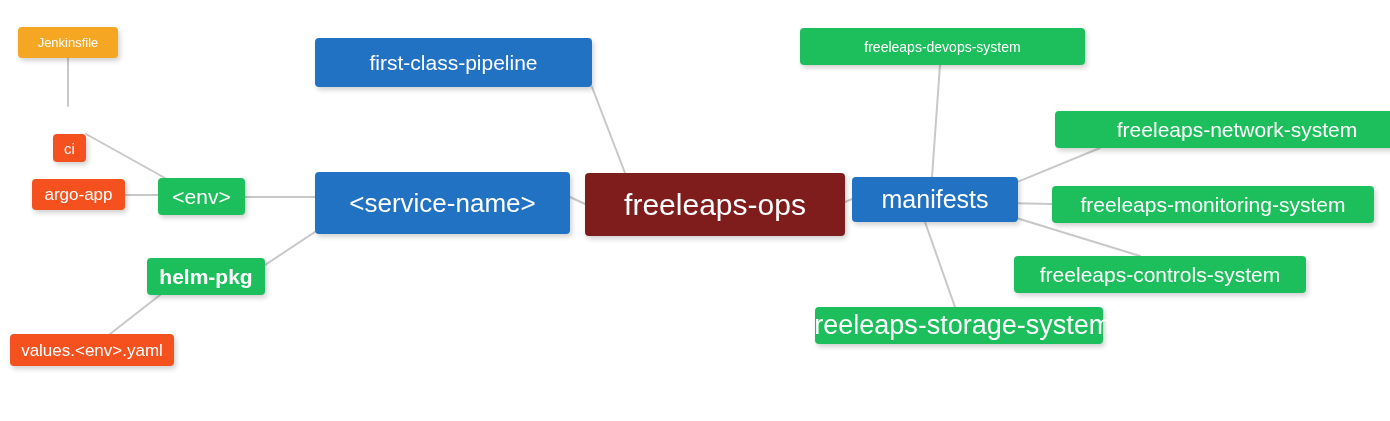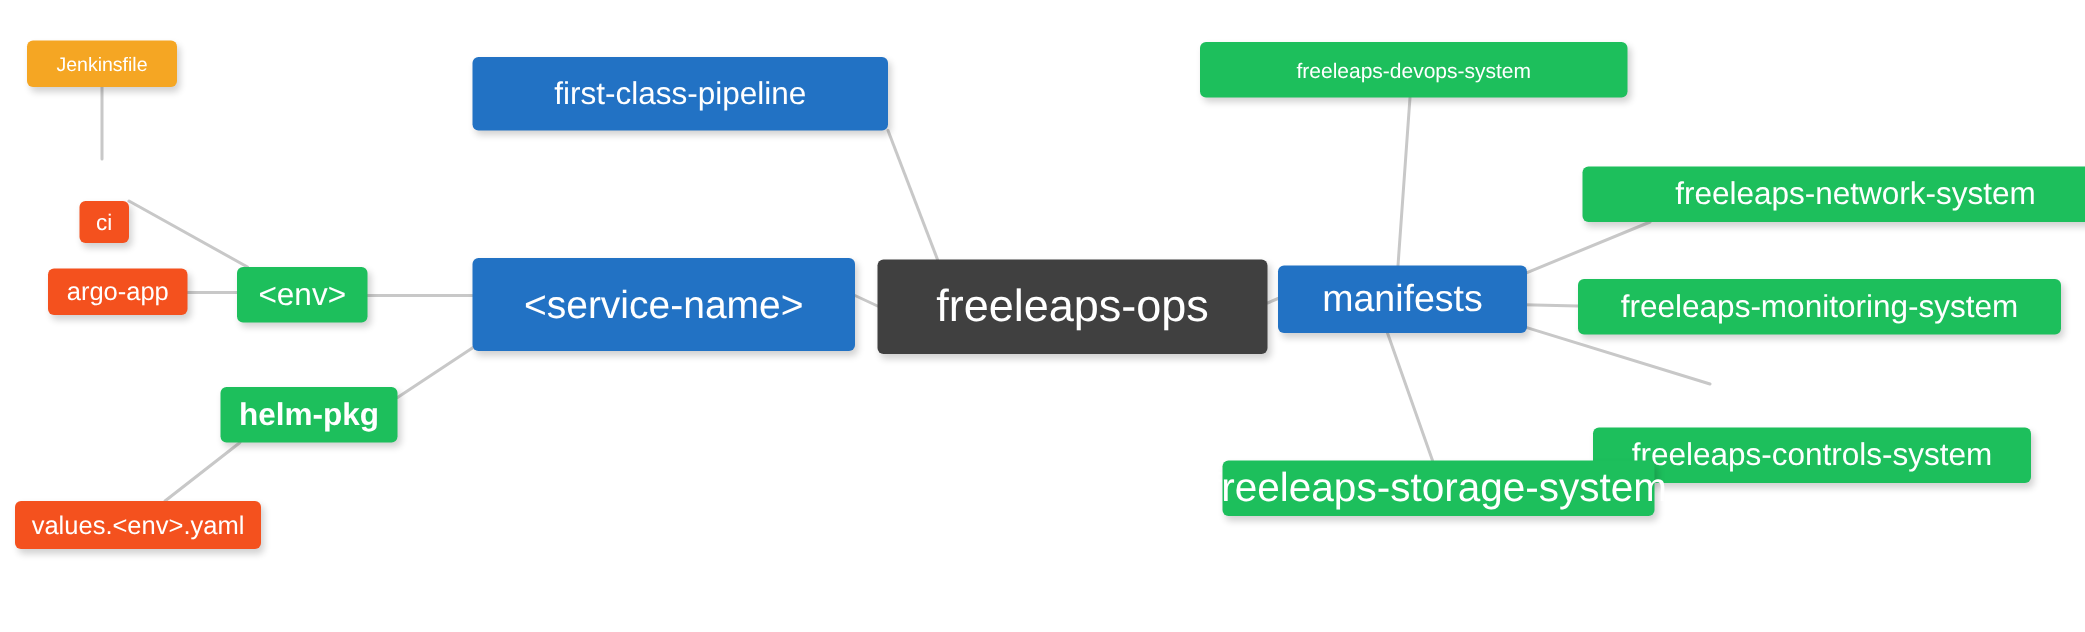--- a/index.html
+++ b/index.html
@@ -69,21 +69,21 @@
       <path d="M 68 106 L 68 58" stroke="#c8c8c8" stroke-width="2" fill="none" stroke-linecap="round"></path>
       <path d="M 160 295 L 110 334" stroke="#c8c8c8" stroke-width="2" fill="none" stroke-linecap="round"></path>
       <path d="M 932 177 L 940 65" stroke="#c8c8c8" stroke-width="2" fill="none" stroke-linecap="round"></path>
       <path d="M 1010 185 L 1100 148" stroke="#c8c8c8" stroke-width="2" fill="none" stroke-linecap="round"></path>
       <path d="M 1010 203 L 1052 204" stroke="#c8c8c8" stroke-width="2" fill="none" stroke-linecap="round"></path>
       <path d="M 1010 216 L 1140 256" stroke="#c8c8c8" stroke-width="2" fill="none" stroke-linecap="round"></path>
       <path d="M 925 222 L 955 307" stroke="#c8c8c8" stroke-width="2" fill="none" stroke-linecap="round"></path>
     </svg>
 
   <div id="node-layer">
-      <div class="node" style="left: 585px; top: 173px; width: 260px; height: 63px; background: #404040; font-size: 30px;">
+      <div class="node" style="left: 585px; top: 173px; width: 260px; height: 63px; background: #7f1d1d; font-size: 30px;">
         <span class="node-label">freeleaps-ops</span>
       </div>
       <div class="node" style="left: 315px; top: 38px; width: 277px; height: 49px; background: rgb(34, 114, 196); font-size: 21px;">
         <span class="node-label">first-class-pipeline</span>
       </div>
       <div class="node" style="left: 315px; top: 172px; width: 255px; height: 62px; background: rgb(34, 114, 196); font-size: 26px;">
         <span class="node-label">&lt;service-name&gt;</span>
       </div>
       <div class="node" style="left: 852px; top: 177px; width: 166px; height: 45px; background: rgb(34, 114, 196); font-size: 25px;">
         <span class="node-label">manifests</span>
@@ -108,21 +108,21 @@
       </div>
       <div class="node" style="left: 800px; top: 28px; width: 285px; height: 37px; background: rgb(29, 191, 92); font-size: 14px;">
         <span class="node-label">freeleaps-devops-system</span>
       </div>
       <div class="node" style="left: 1055px; top: 111px; width: 352px; height: 37px; background: rgb(29, 191, 92); font-size: 21px; padding-left: 12px;">
         <span class="node-label">freeleaps-network-system</span>
       </div>
       <div class="node" style="left: 1052px; top: 186px; width: 322px; height: 37px; background: rgb(29, 191, 92); font-size: 21px;">
         <span class="node-label">freeleaps-monitoring-system</span>
       </div>
-      <div class="node" style="left: 1062px; top: 256px; width: 292px; height: 37px; background: rgb(29, 191, 92); font-size: 21px; margin-top: 29px;">
+      <div class="node" style="left: 1014px; top: 256px; width: 292px; height: 37px; background: rgb(29, 191, 92); font-size: 21px;">
         <span class="node-label">freeleaps-controls-system</span>
       </div>
       <div class="node" style="left: 815px; top: 307px; width: 288px; height: 37px; background: rgb(29, 191, 92); font-size: 27px;">
         <span class="node-label">freeleaps-storage-system</span>
       </div>
     </div>
 
 </div>
 
 </body></html>

